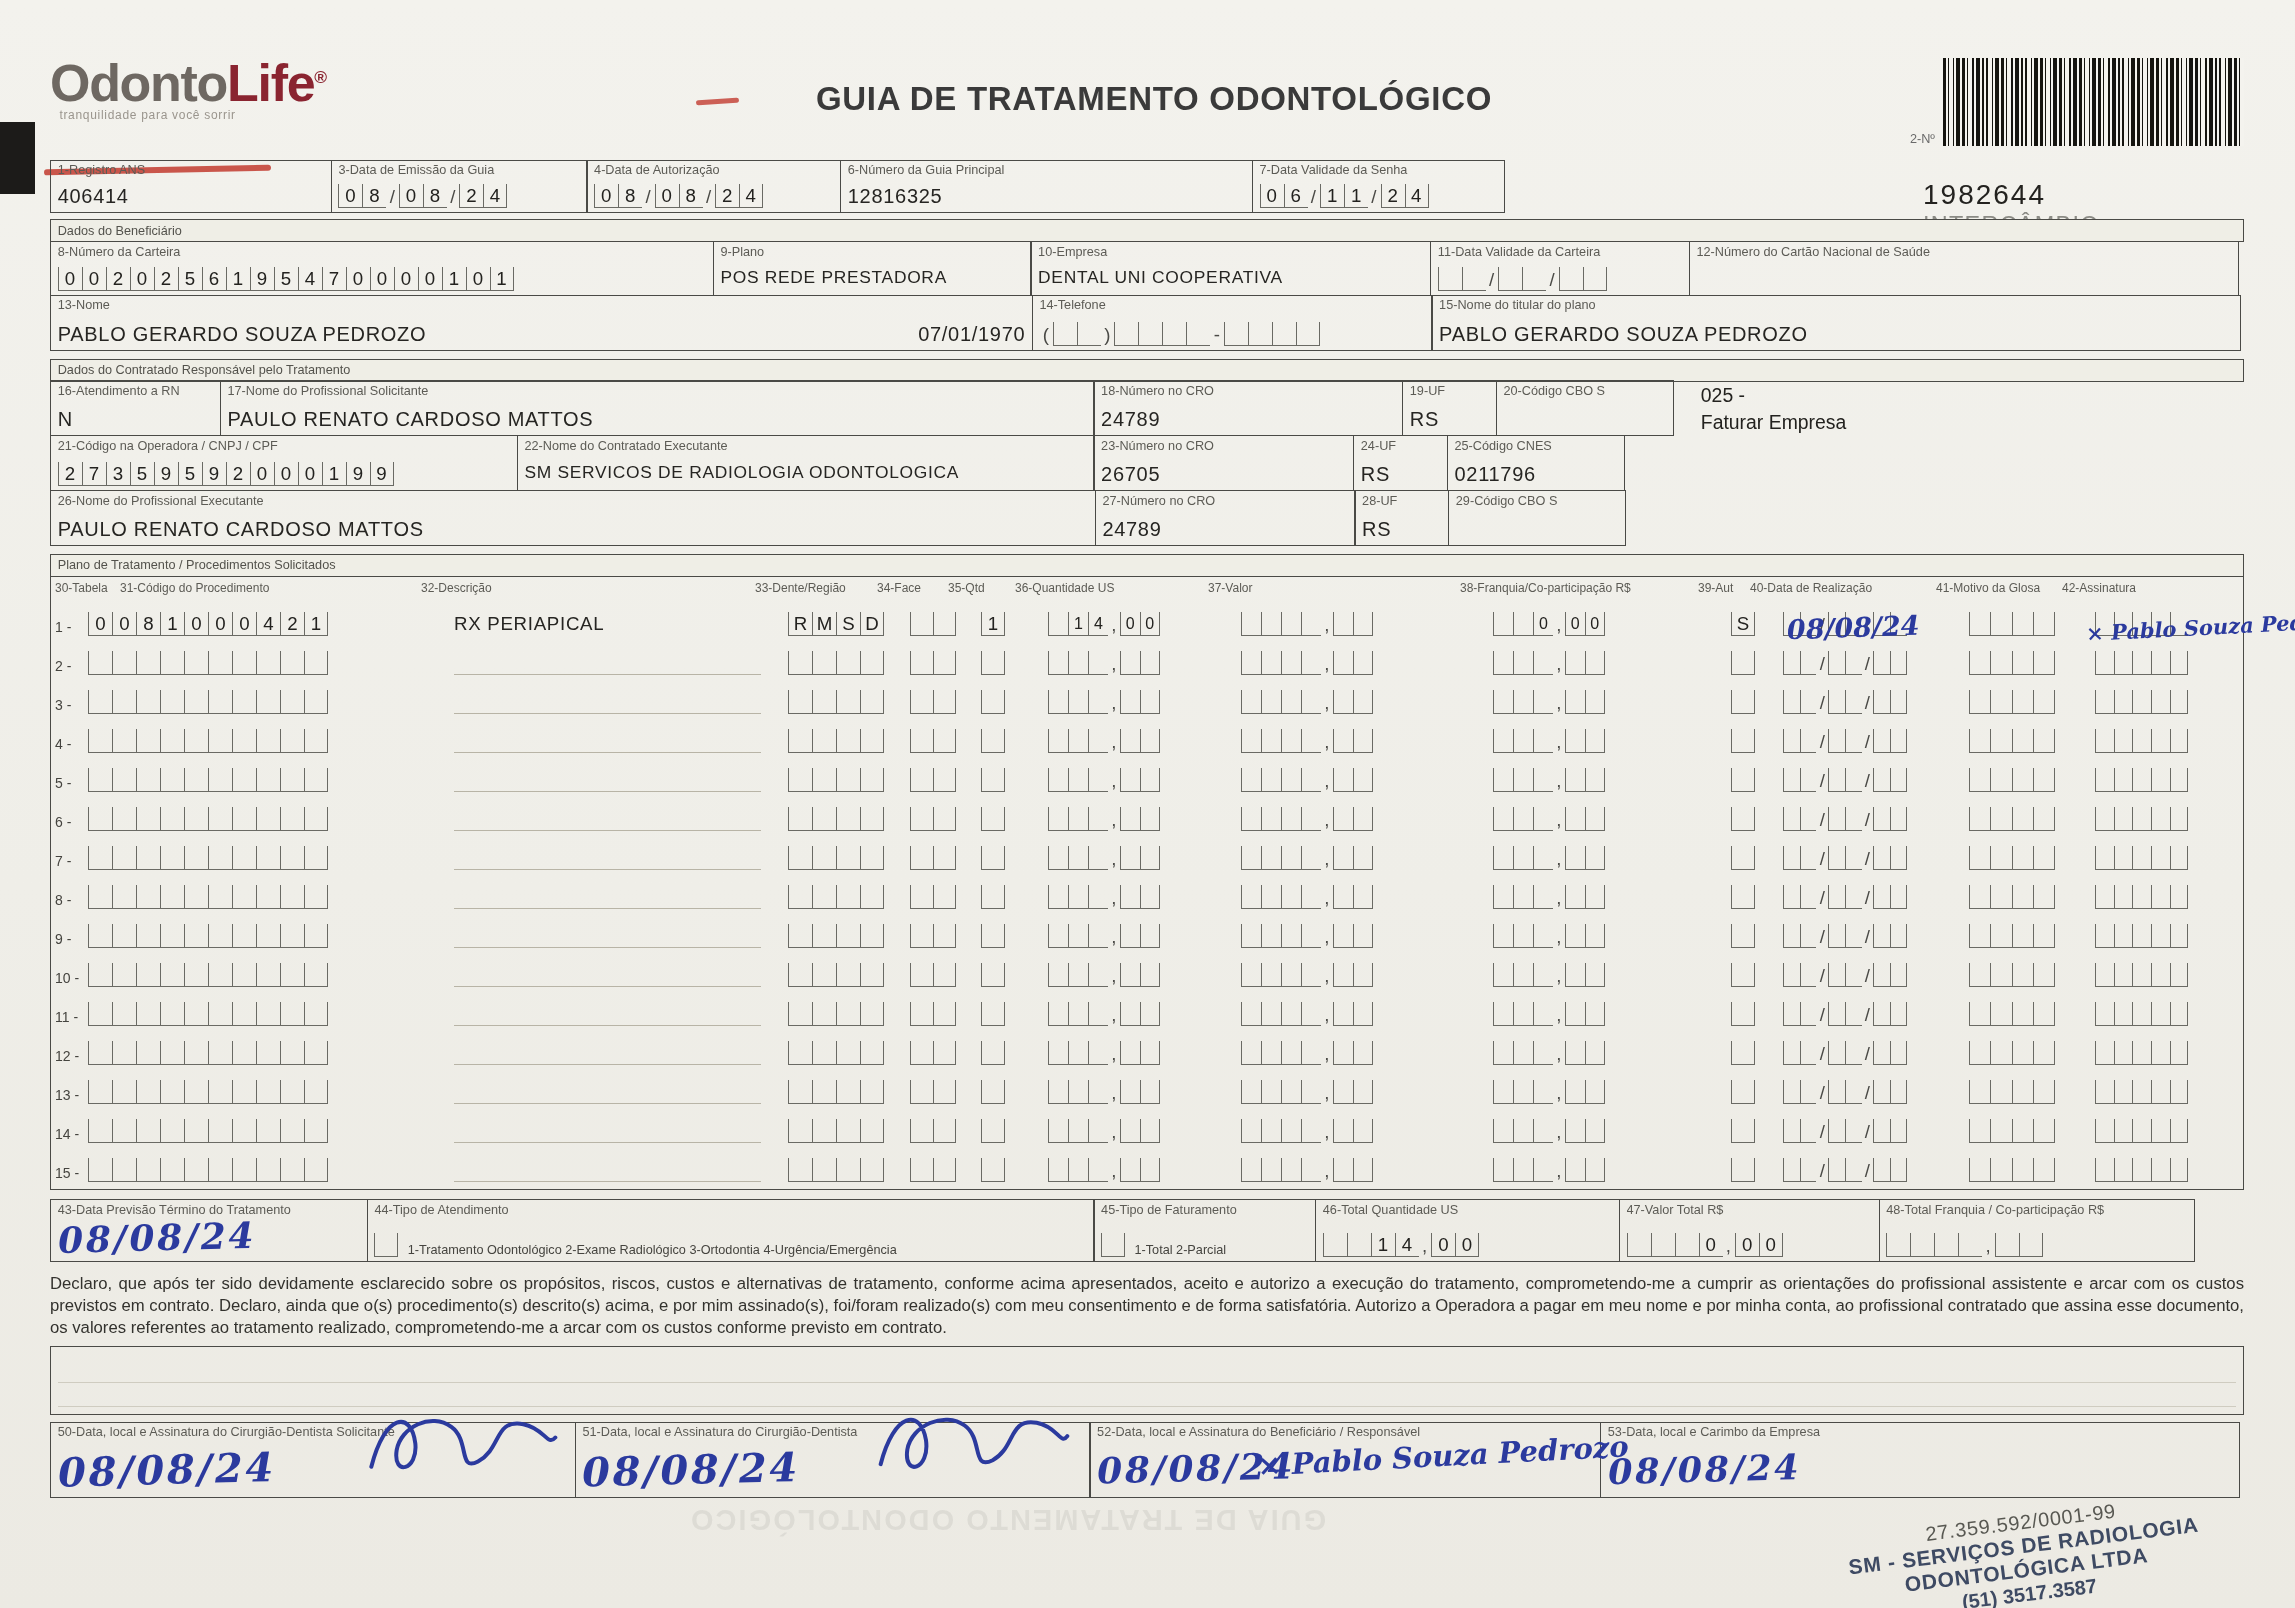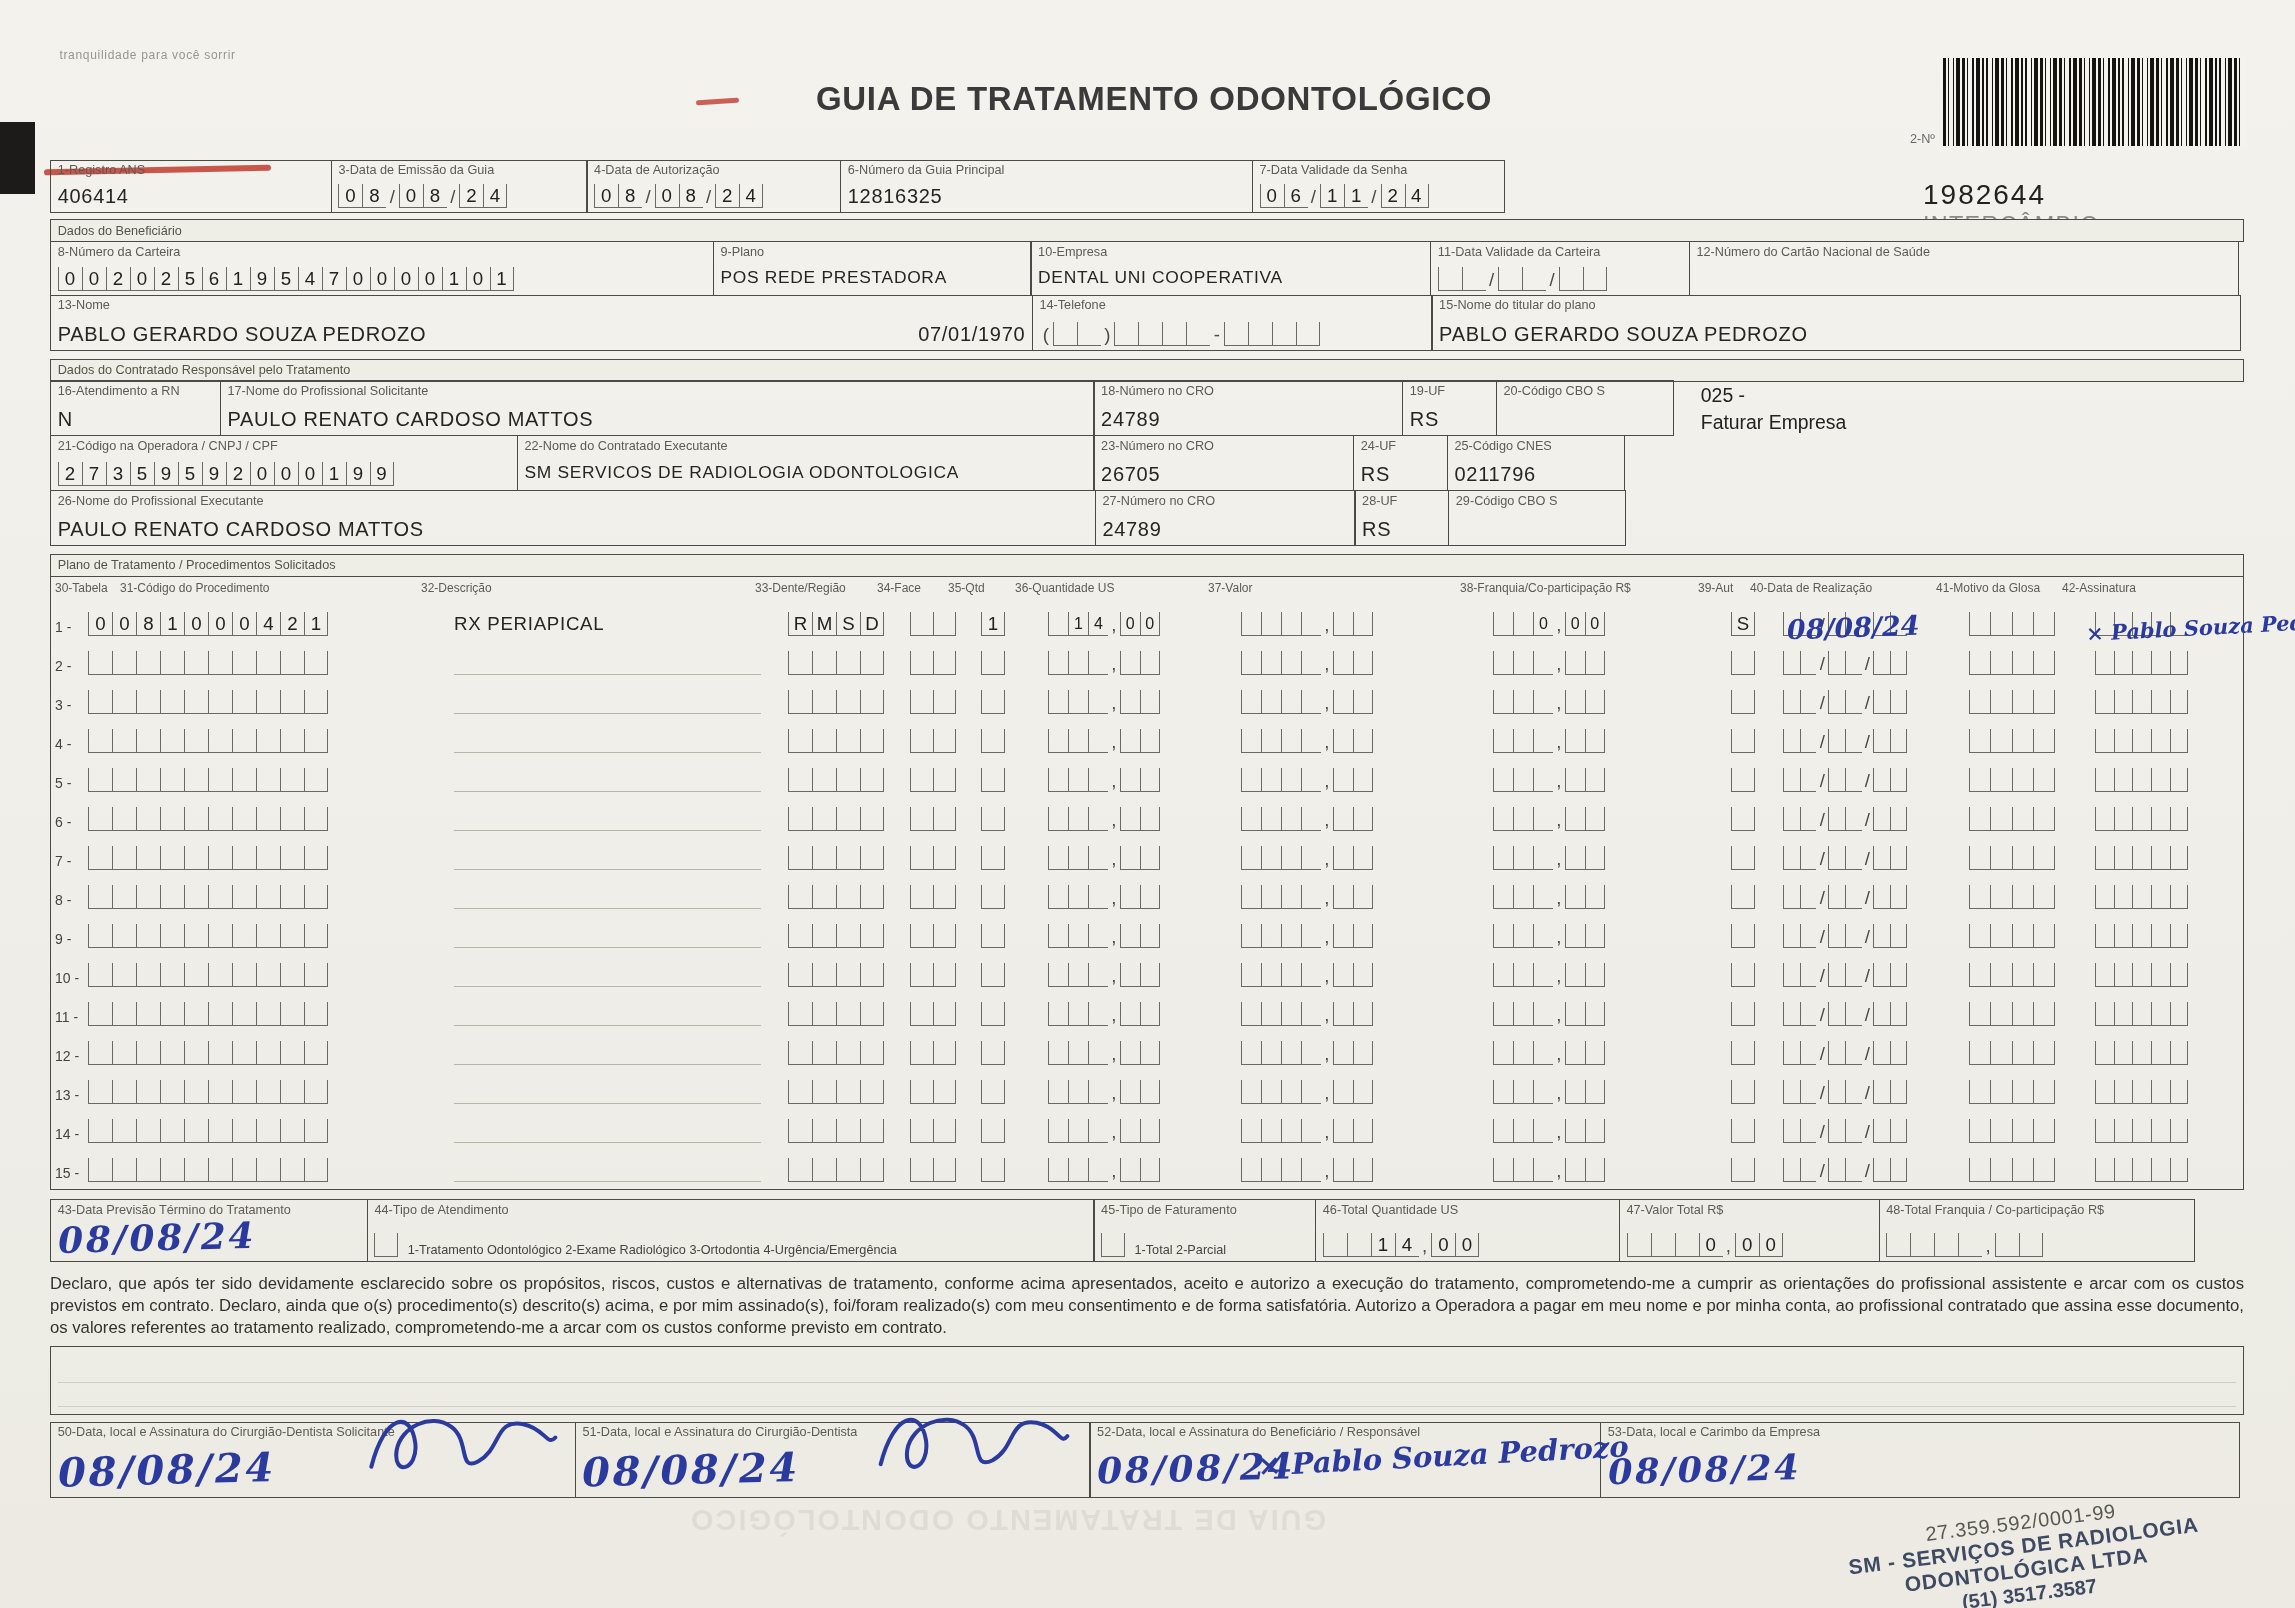--- a/index.html
+++ b/index.html
@@ -106,20 +106,21 @@
 <body>
 
 <div class="page">
 
   <div class="art-corner"></div>
   <div class="art-red"></div>
   <div class="art-red2"></div>
 
   <div class="hdr">
     <div class="logo">
+      <div class="logo-text"><span class="l1">Odonto</span><span class="l2">Life</span><span class="lreg">®</span></div>
       <div class="logo-tag">tranquilidade para você sorrir</div>
     </div>
     <div class="title">GUIA DE TRATAMENTO ODONTOLÓGICO</div>
     <div class="bc-zone">
       <span class="bc-label">2-Nº</span>
       <div class="barcode"></div>
     </div>
   </div>
   <div class="guide-num-block">
     <div class="gnum">1982644</div>

